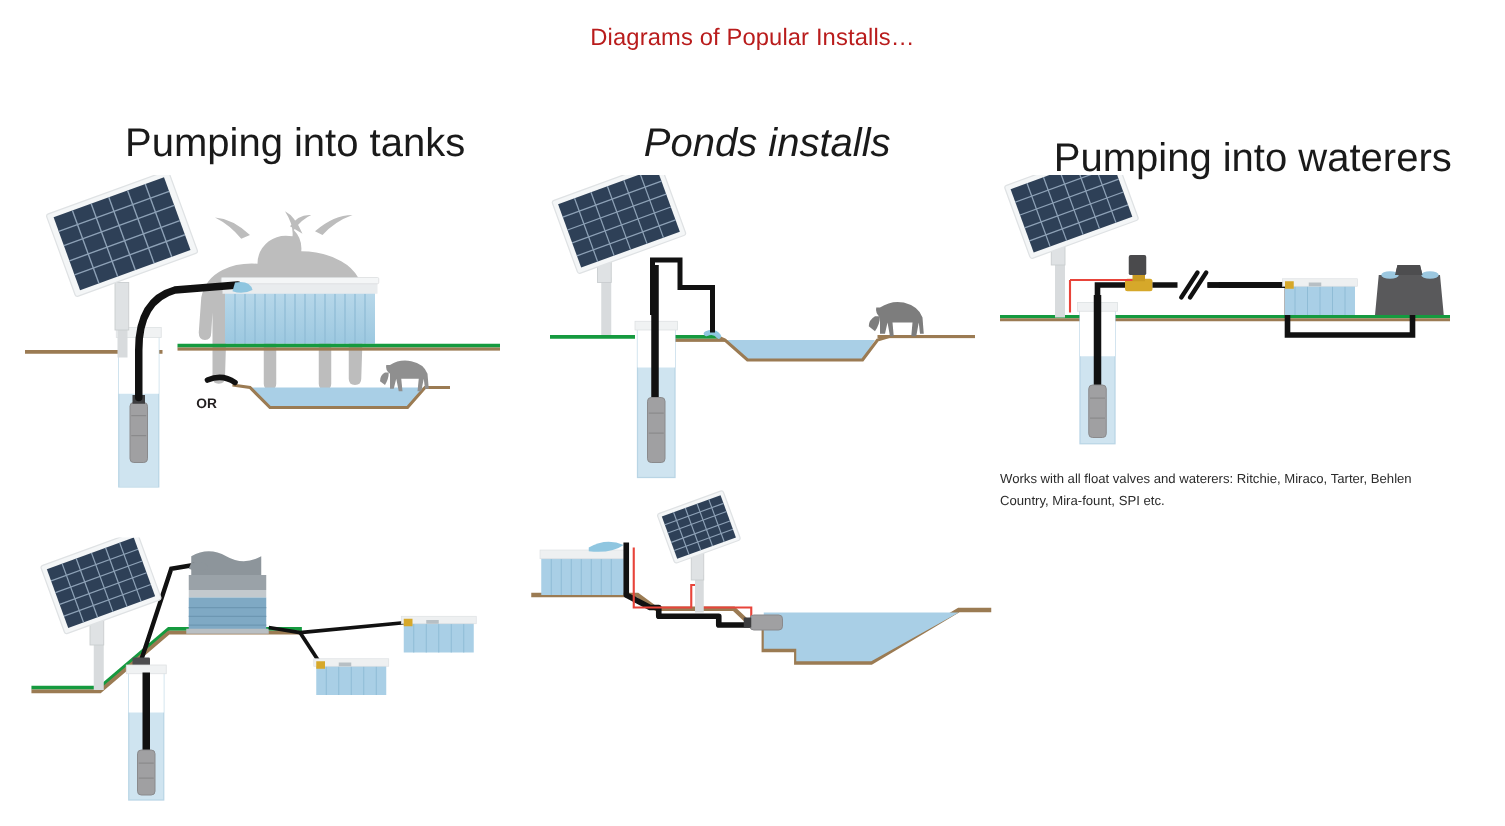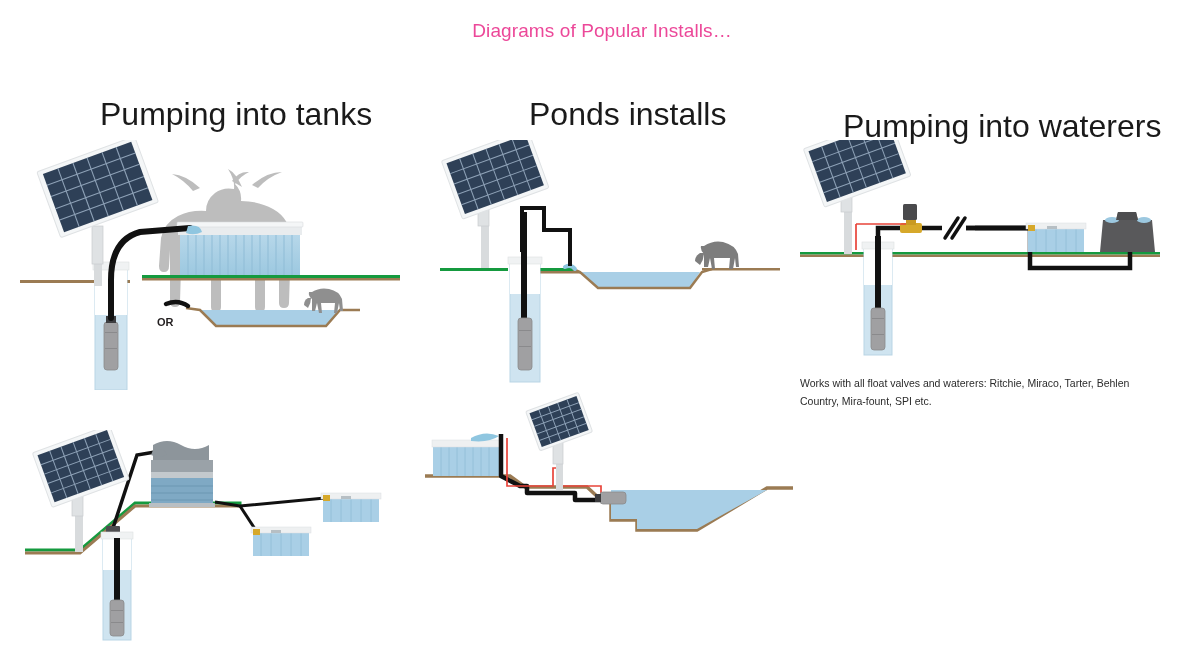--- a/index.html
+++ b/index.html
@@ -16,32 +16,32 @@
     overflow: hidden;
   }
   #page-title {
     position: absolute;
     left: 0;
     top: 20px;
     width: 1204px;
     text-align: center;
     font-size: 19px;
     font-weight: 400;
-    color: #ec4899;
+    color: #b91c1c;
     letter-spacing: 0.1px;
   }
   .col-heading {
     position: absolute;
     font-size: 32px;
     font-weight: 400;
     color: #1a1a1a;
     white-space: nowrap;
   }
   #heading-tanks   { left: 100px;  top: 96px; }
-  #heading-ponds   { left: 529px;  top: 96px; }
+  #heading-ponds   { left: 515px;  top: 96px; font-style: italic; }
   #heading-waterer { left: 843px;  top: 108px; }
 
   #waterer-note {
     position: absolute;
     left: 800px;
     top: 374px;
     width: 330px;
     font-size: 10.5px;
     line-height: 1.75;
     color: #2b2b2b;

